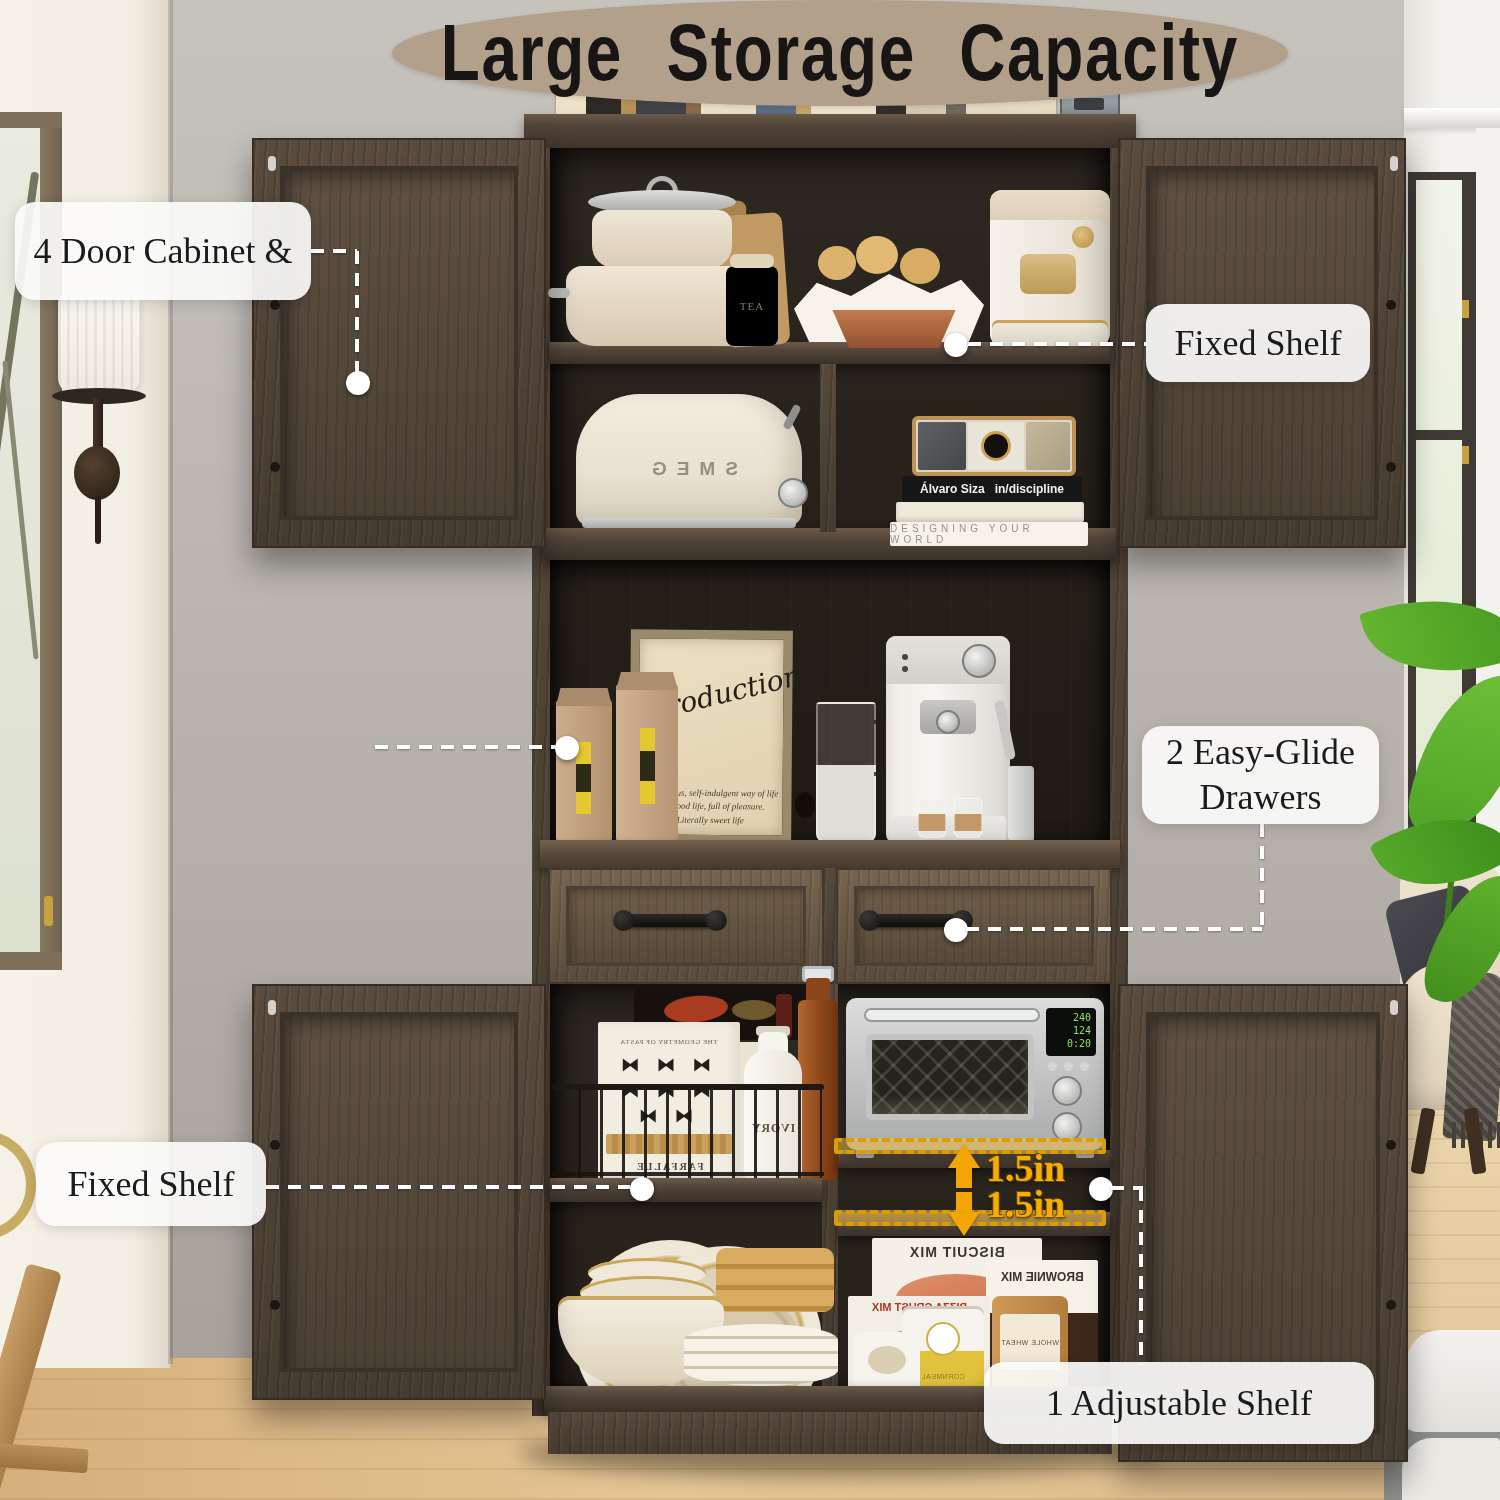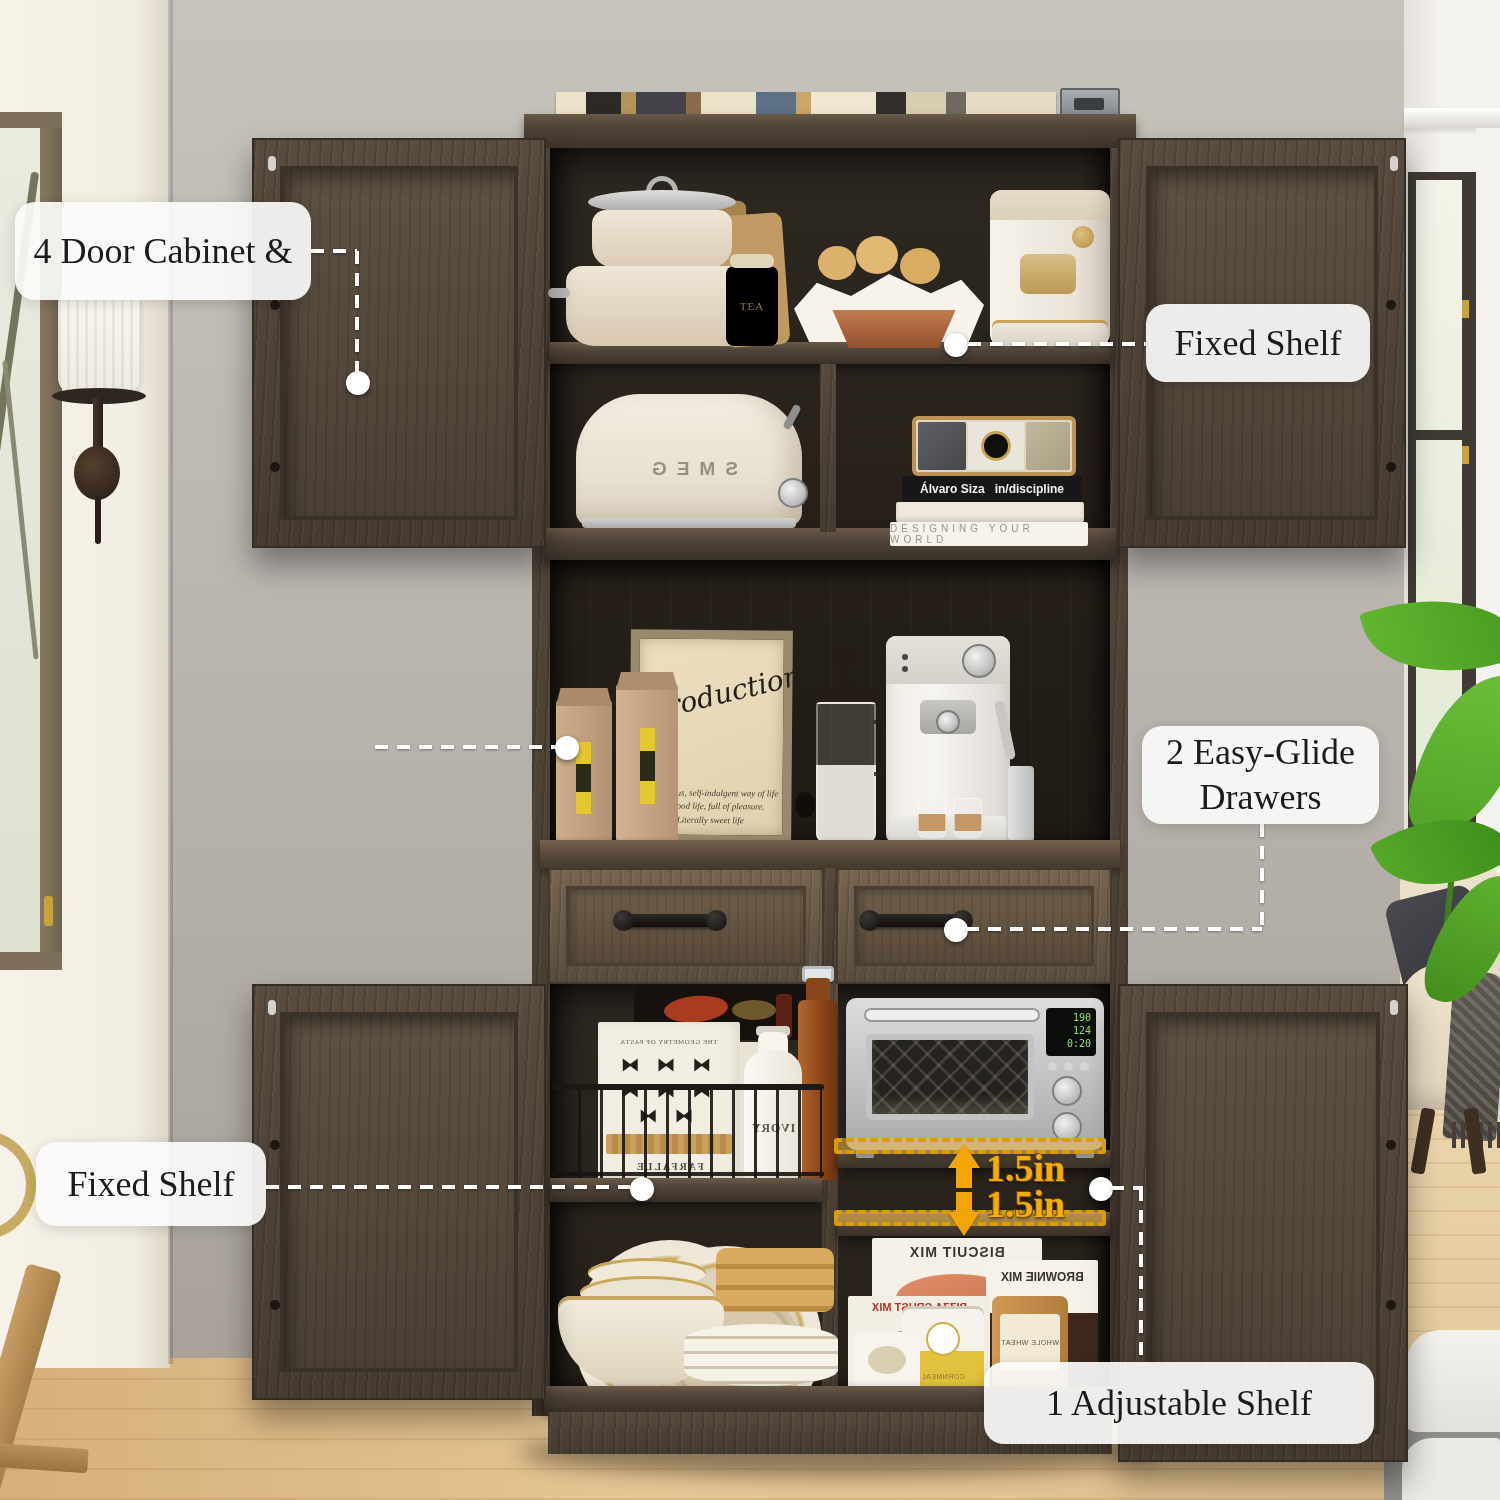--- a/index.html
+++ b/index.html
@@ -224,21 +224,21 @@
 
   <div class="abs shelf" style="left:838px;top:1150px;width:272px;height:18px"></div>
   <div class="abs shelf" style="left:838px;top:1212px;width:272px;height:24px"></div>
 
   <div class="abs" style="left:856px;top:1148px;width:18px;height:10px;background:#b5b6b4;border-radius:2px"></div>
   <div class="abs" style="left:1076px;top:1148px;width:18px;height:10px;background:#b5b6b4;border-radius:2px"></div>
   <div class="abs" style="left:846px;top:998px;width:258px;height:152px;background:linear-gradient(180deg,#dcdddc,#a9abaa);border-radius:10px;box-shadow:0 6px 12px rgba(0,0,0,.4)"></div>
   <div class="abs" style="left:864px;top:1008px;width:176px;height:14px;background:#eceded;border:2px solid #96989a;border-radius:7px"></div>
   <div class="abs" style="left:866px;top:1034px;width:168px;height:86px;border:6px solid #c2c3c2;border-radius:6px;background:repeating-linear-gradient(45deg,rgba(210,200,180,.16) 0 3px,transparent 3px 16px),repeating-linear-gradient(-45deg,rgba(210,200,180,.16) 0 3px,transparent 3px 16px),#24231f;box-shadow:inset 0 -12px 10px rgba(160,150,130,.25)"></div>
   <div class="abs" style="left:1046px;top:1008px;width:50px;height:48px;background:#0c0e0c;border-radius:4px;padding:3px 5px;font-family:'DejaVu Sans Mono',monospace;font-size:10px;line-height:1.3;color:#8fe06a;text-align:right">
-    <span style="display:block">190</span>
+    <span style="display:block">240</span>
     <span style="display:block">124</span>
     <span style="display:block">0:20</span>
   </div>
   <div class="abs" style="left:1048px;top:1062px;width:9px;height:9px;border-radius:50%;background:#d6d6d4"></div>
   <div class="abs" style="left:1064px;top:1062px;width:9px;height:9px;border-radius:50%;background:#d6d6d4"></div>
   <div class="abs" style="left:1080px;top:1062px;width:9px;height:9px;border-radius:50%;background:#d6d6d4"></div>
   <div class="abs knob" style="left:1052px;top:1076px;width:30px;height:30px"></div>
   <div class="abs knob" style="left:1052px;top:1112px;width:30px;height:30px"></div>
 
   <div class="abs" style="left:574px;top:1240px;width:192px;height:192px;border-radius:50%;background:radial-gradient(circle,#ded2bc 54%,#c9a85a 57%,#f0e8d8 60%,#ece3d1 88%,#c9a85a 91%,#efe7d6 93%)"></div>
@@ -337,14 +337,17 @@
     <span>2 Easy-Glide</span>
     <span>Drawers</span>
   </div>
   <div class="abs lbl" style="left:36px;top:1142px;width:230px;height:84px">
     <span>Fixed Shelf</span>
   </div>
   <div class="abs lbl" style="left:984px;top:1362px;width:390px;height:82px">
     <span>1 Adjustable Shelf</span>
   </div>
 
+  <div class="abs" style="left:392px;top:0;width:896px;height:106px;background:#b2a08b;border-radius:50%;display:flex;align-items:center;justify-content:center;box-shadow:0 2px 5px rgba(0,0,0,.12)">
+    <div style="font-family:'Liberation Sans',sans-serif;font-weight:700;font-size:80px;letter-spacing:2px;word-spacing:30px;color:#171614;transform:scaleX(.8);white-space:nowrap">Large Storage Capacity</div>
+  </div>
 
 </div>
 
 </body></html>

